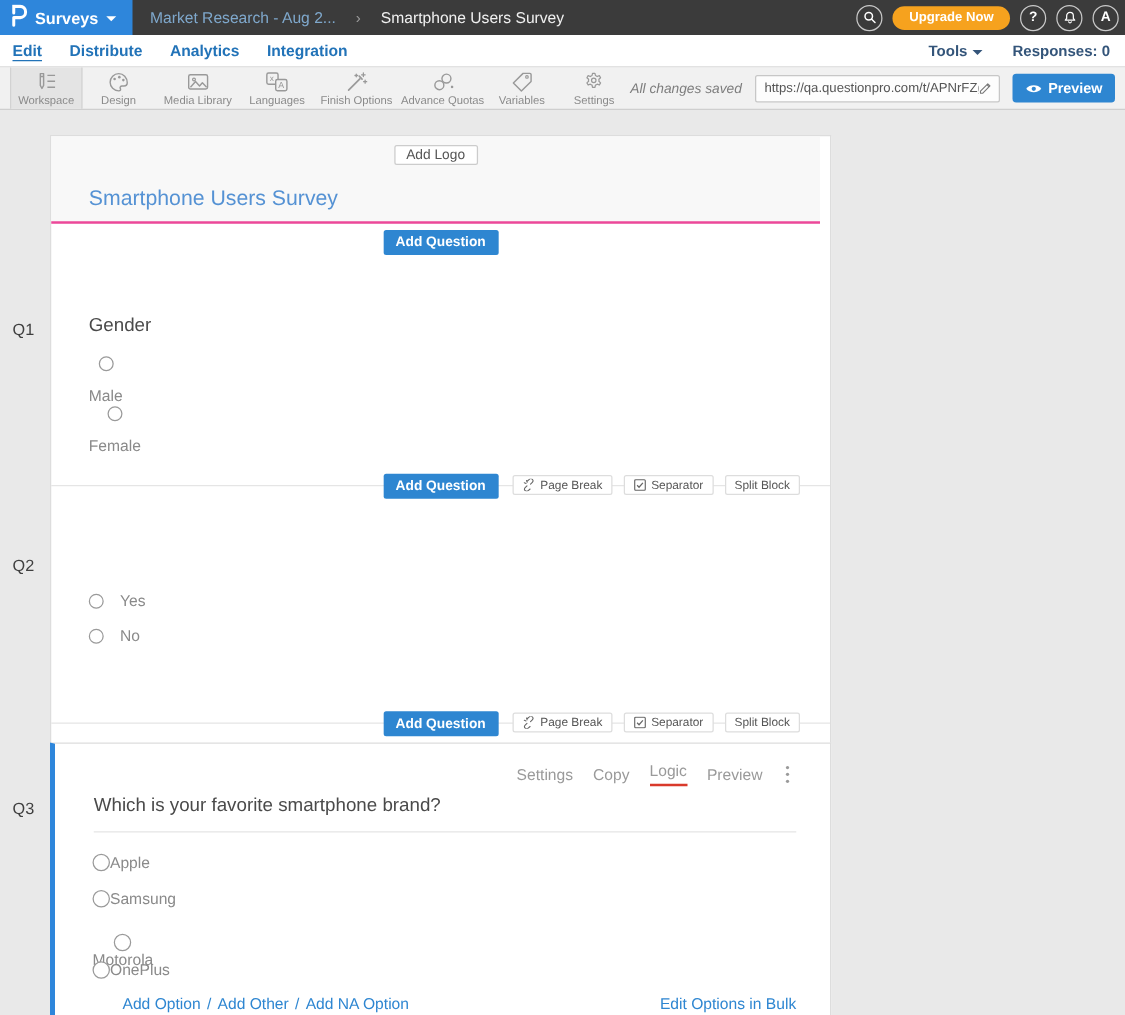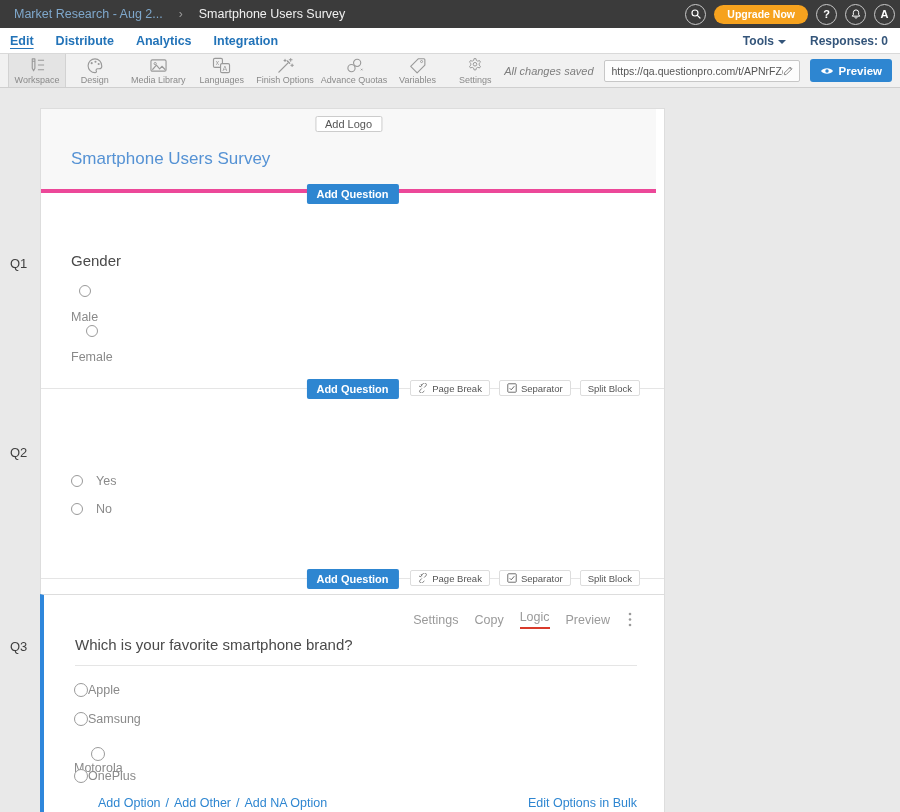--- a/index.html
+++ b/index.html
@@ -56,22 +56,22 @@
     cursor:pointer; font-family:"Liberation Sans",sans-serif; }
 
   
   .main { position:relative; height:724px; background:#e9e9e9; }
   .q-code { position:absolute; left:10px; font-size:13px; color:#3f3f3f; }
   .q-code.q1 { top:168px; } .q-code.q2 { top:357px; } .q-code.q3 { top:551px; }
 
   .canvas { position:absolute; left:40px; top:20px; width:625px; height:704px;
     background:#fff; border:1px solid #ddd; border-bottom:none; }
 
-  .title-section { position:absolute; left:0; right:8px; top:0; height:84px;
-    background:#f8f8f8; border-bottom:4px solid #ec4899; }
+  .title-section { position:absolute; left:0; right:8px; top:0; height:70px;
+    background:#f8f8f8; border-bottom:2px solid #ec4899; }
   .add-logo-btn { position:absolute; top:7px; left:50%; transform:translateX(-50%);
     background:#fff; border:1px solid #ccc; border-radius:2px; font-size:11px; color:#555;
     padding:1px 9px; cursor:pointer; font-family:"Liberation Sans",sans-serif; }
   .survey-title { position:absolute; left:30px; top:40px; font-size:17px; color:#5592d4; cursor:text; }
 
   .add-q-btn { background:#2e86d1; border:none; border-radius:2px; color:#fff; font-size:11px;
     font-weight:700; padding:4px 10px; cursor:pointer; font-family:"Liberation Sans",sans-serif; }
   .add-q-center { position:absolute; left:50%; transform:translateX(-50%); }
   .add-q-1 { top:75px; } .add-q-2 { top:270px; } .add-q-3 { top:460px; }
 
@@ -106,20 +106,29 @@
   .q3-o1 { top:88px; } .q3-o2 { top:117px; } .q3-o3 { top:152px;flex-direction:column; } .q3-o4 { top:174px; }
   .q3-links { position:absolute; left:54px; top:201px; font-size:12.5px; color:#2e86d1;
     display:flex; gap:5px; }
   .q3-link { color:#2e86d1; cursor:pointer; }
   .bulk-link { position:absolute; right:27px; top:201px; font-size:12.5px; color:#2e86d1; cursor:pointer; }
 </style>
 </head>
 <body>
 
 <header class="topbar">
+  <div class="brand">
+    <span class="logo">
+      <svg width="14" height="17" viewBox="0 0 14 17">
+          <path d="M3 16V10 M3 6.5V1.5h5.2a4.3 4.3 0 0 1 0 8.6H3.4" stroke="#fff" stroke-width="2.4" fill="none" stroke-linecap="round"></path>
+        </svg>
+    </span>
+    <span>Surveys</span>
+    <span class="caret"></span>
+  </div>
   <nav class="crumb">
     <span class="crumb-folder">Market Research - Aug 2...</span>
     <span class="crumb-sep">›</span>
     <span class="crumb-survey">Smartphone Users Survey</span>
   </nav>
   <div class="top-actions">
     <button class="circle-btn">
       <span style="display:flex;">
         <svg width="12" height="12" viewBox="0 0 18 18">
             <circle cx="7.5" cy="7.5" r="4.5" stroke="#fff" stroke-width="1.8" fill="none"></circle>

